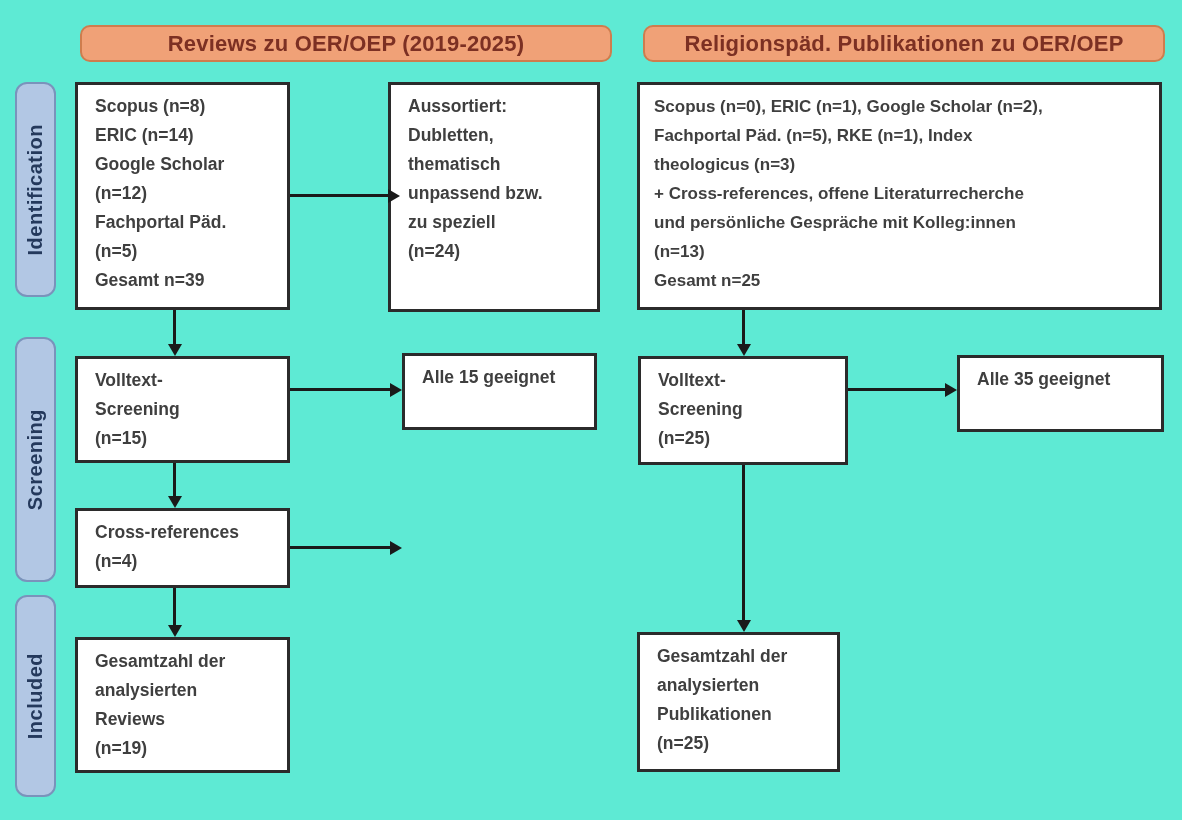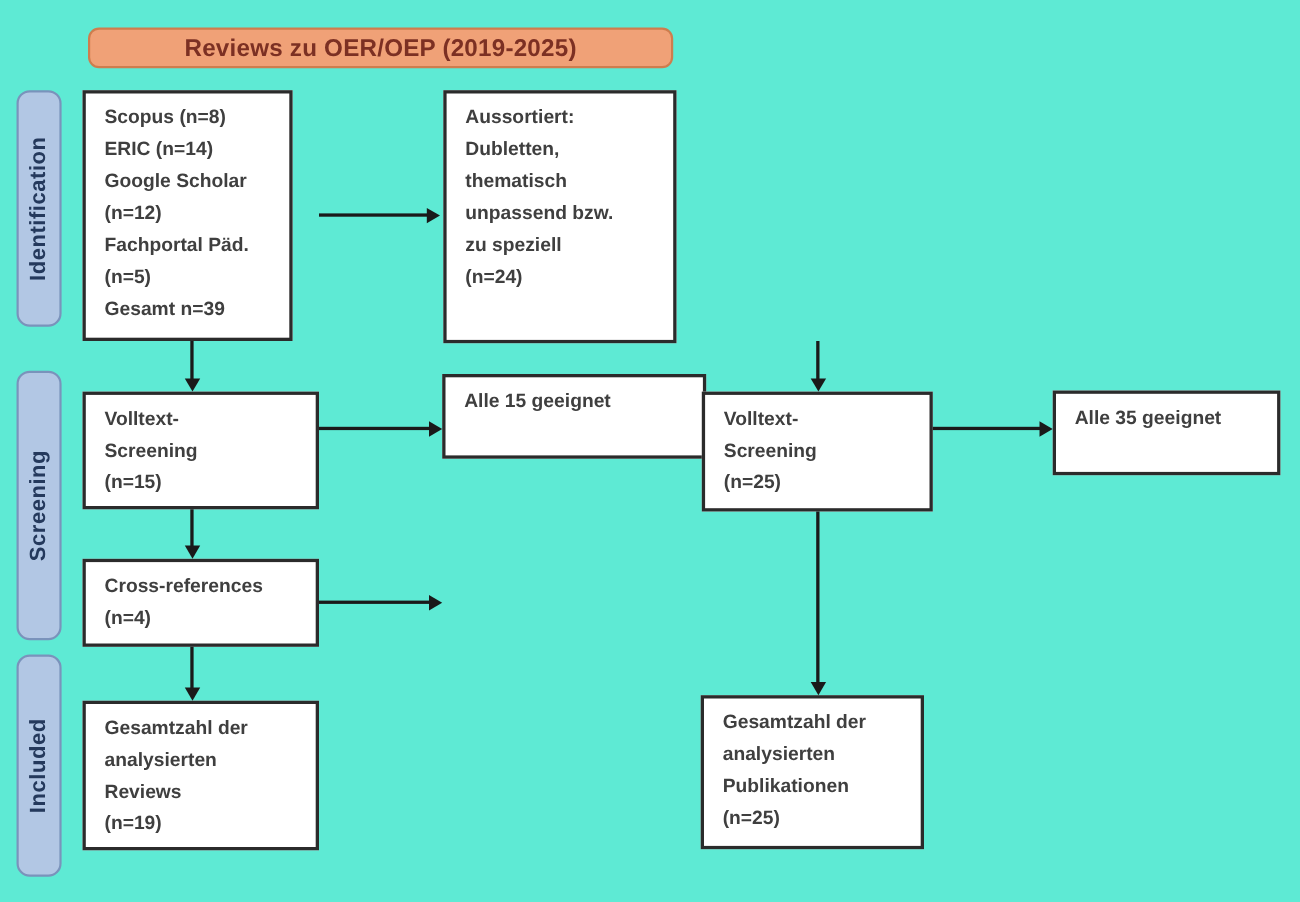--- a/index.html
+++ b/index.html
@@ -76,55 +76,67 @@
   }
 </style>
 </head>
 <body>
 
 <div class="canvas">
 
   <div class="col-header" style="left:80px;top:25px;width:532px;height:37px">
     <span>Reviews zu OER/OEP (2019-2025)</span>
   </div>
+  <div class="col-header" style="left:643px;top:25px;width:522px;height:37px">
+    <span>Religionspäd. Publikationen zu OER/OEP</span>
+  </div>
 
   <div class="stage" style="left:15px;top:82px;width:41px;height:215px">
     <span>Identification</span>
   </div>
   <div class="stage" style="left:15px;top:337px;width:41px;height:245px">
     <span>Screening</span>
   </div>
   <div class="stage" style="left:15px;top:595px;width:41px;height:202px">
     <span>Included</span>
   </div>
 
-  <div class="box" style="left:75px;top:82px;width:191px;height:228px">
+  <div class="box" style="left:75px;top:82px;width:215px;height:228px">
     <div class="box-text">Scopus (n=8)
 ERIC (n=14)
 Google Scholar
 (n=12)
 Fachportal Päd.
 (n=5)
 Gesamt n=39</div>
   </div>
-  <div class="box" style="left:403px;top:82px;width:212px;height:230px">
+  <div class="box" style="left:388px;top:82px;width:212px;height:230px">
     <div class="box-text">Aussortiert:
 Dubletten,
 thematisch
 unpassend bzw.
 zu speziell
 (n=24)</div>
   </div>
+  <div class="box" style="left:637px;top:82px;width:525px;height:228px">
+    <div class="box-text small">Scopus (n=0), ERIC (n=1), Google Scholar (n=2),
+Fachportal Päd. (n=5), RKE (n=1), Index
+theologicus (n=3)
++ Cross-references, offene Literaturrecherche
+und persönliche Gespräche mit Kolleg:innen
+(n=13)
+Gesamt n=25</div>
+  </div>
 
   <div class="box" style="left:75px;top:356px;width:215px;height:107px">
     <div class="box-text">Volltext-
 Screening
 (n=15)</div>
   </div>
-  <div class="box" style="left:402px;top:340px;width:240px;height:77px">
+  <div class="box" style="left:402px;top:353px;width:195px;height:77px">
     <div class="box-text">Alle 15 geeignet</div>
   </div>
   <div class="box" style="left:638px;top:356px;width:210px;height:109px">
     <div class="box-text">Volltext-
 Screening
 (n=25)</div>
   </div>
   <div class="box" style="left:957px;top:355px;width:207px;height:77px">
     <div class="box-text">Alle 35 geeignet</div>
   </div>

